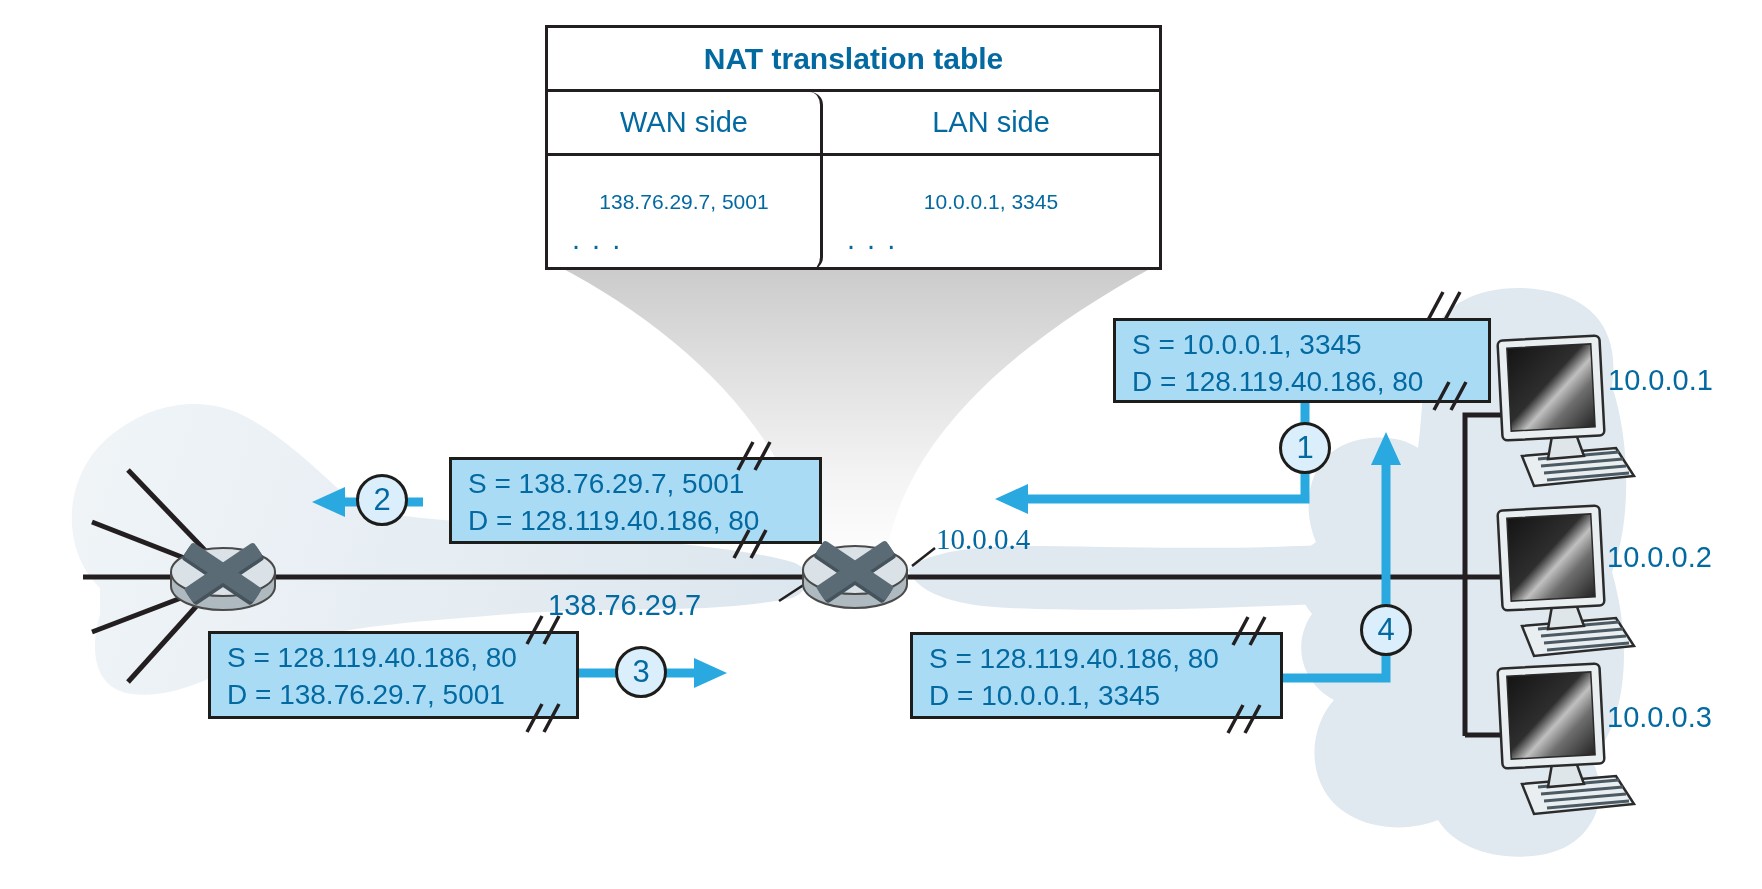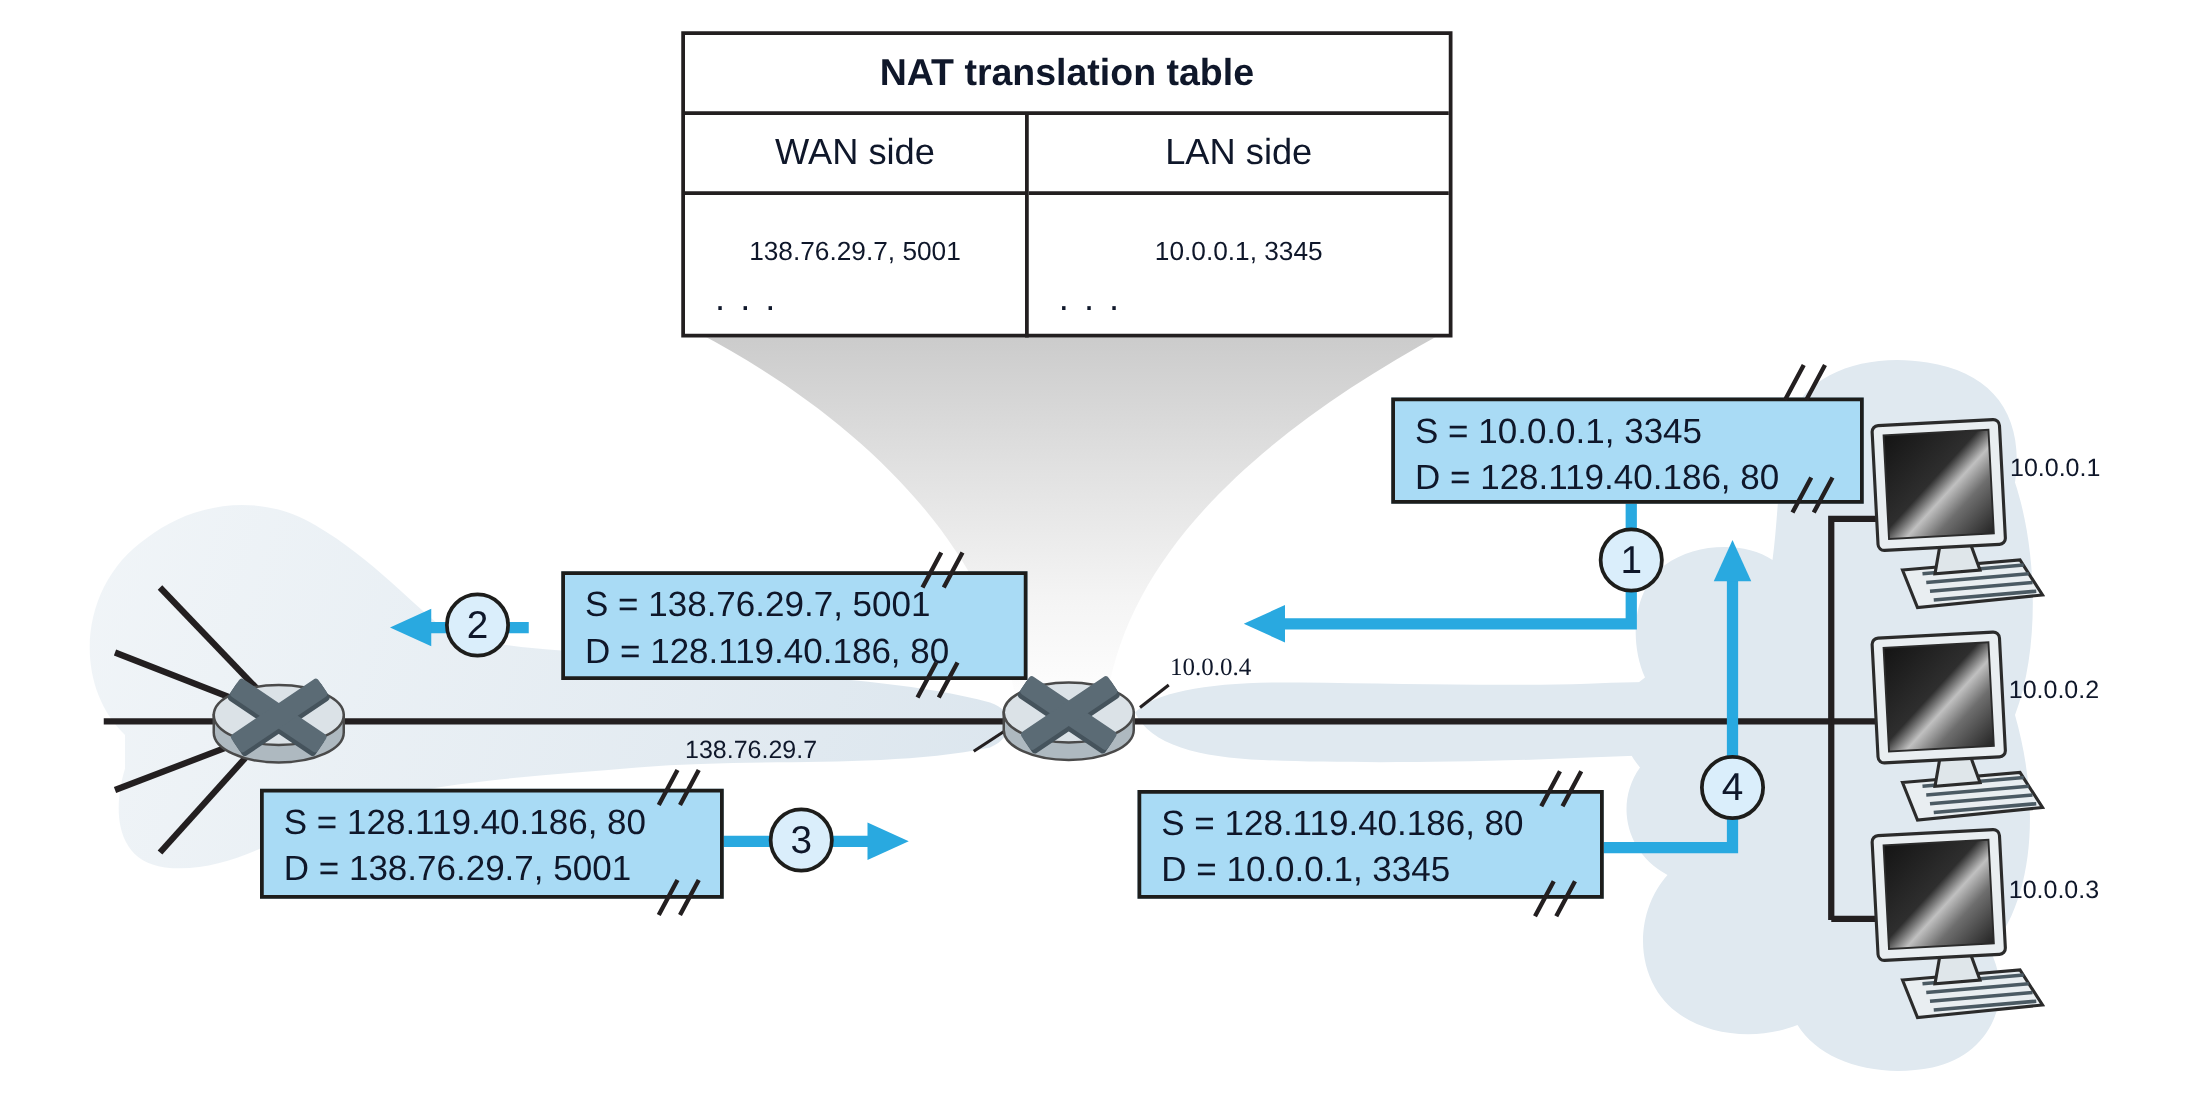--- a/index.html
+++ b/index.html
@@ -1,34 +1,34 @@
 <!DOCTYPE html>
 <html><head>
 <meta charset="utf-8">
 <style>
   html,body{margin:0;padding:0;background:#ffffff;}
   .stage{
     position:relative;width:1762px;height:889px;background:#ffffff;overflow:hidden;
-    font-family:"Liberation Sans", sans-serif;color:#0f172a;
+    font-family:"Liberation Sans", sans-serif;color:#0369a1;
   }
   .layer{position:absolute;left:0;top:0;width:1762px;height:889px;}
   .toplayer{pointer-events:none;}
 
   
   .nat-table{
     position:absolute;left:545px;top:25px;width:617px;height:245px;
     box-sizing:border-box;border:3px solid #231f20;background:#ffffff;
   }
   .nt-title{
     height:61px;border-bottom:3px solid #231f20;
     display:flex;align-items:center;justify-content:center;
     font-size:30px;font-weight:bold;
   }
   .nt-cols{display:flex;height:178px;}
-  .nt-col{box-sizing:border-box;display:flex;flex-direction:column;}
+  .nt-col{box-sizing:border-box;display:flex;flex-direction:column;border-radius:13px;}
   .nt-col.left{width:275px;border-right:3px solid #231f20;}
   .nt-col.right{flex:1;}
   .nt-h{
     height:61px;border-bottom:3px solid #231f20;
     display:flex;align-items:center;justify-content:center;font-size:29px;
   }
   .nt-v{height:58px;display:flex;align-items:flex-end;justify-content:center;font-size:21px;}
   .nt-dots{height:50px;display:flex;align-items:center;padding-left:24px;font-size:29px;letter-spacing:2px;}
 
   
@@ -44,21 +44,21 @@
   
   .step{
     position:absolute;width:52px;height:52px;box-sizing:border-box;border-radius:50%;
     background:#daeefb;border:3px solid #1d1d1b;
     display:flex;align-items:center;justify-content:center;font-size:31px;
   }
   .s1{left:1279px;top:422px;} .s2{left:356px;top:474px;}
   .s3{left:615px;top:646px;}  .s4{left:1360px;top:604px;}
 
   
-  .lbl{position:absolute;font-size:20px;white-space:nowrap;}
+  .lbl{position:absolute;font-size:29px;white-space:nowrap;}
   .host1{left:1608px;top:364px;} .host2{left:1607px;top:541px;} .host3{left:1607px;top:701px;text-align:right;}
   .iflan{left:936px;top:523px;font-family:Liberation Serif, serif;}  .ifwan{left:548px;top:589px;}
 </style>
 </head>
 <body>
 
 <div class="stage">
 
   <svg class="layer" viewBox="0 0 1762 889">
     <defs>

